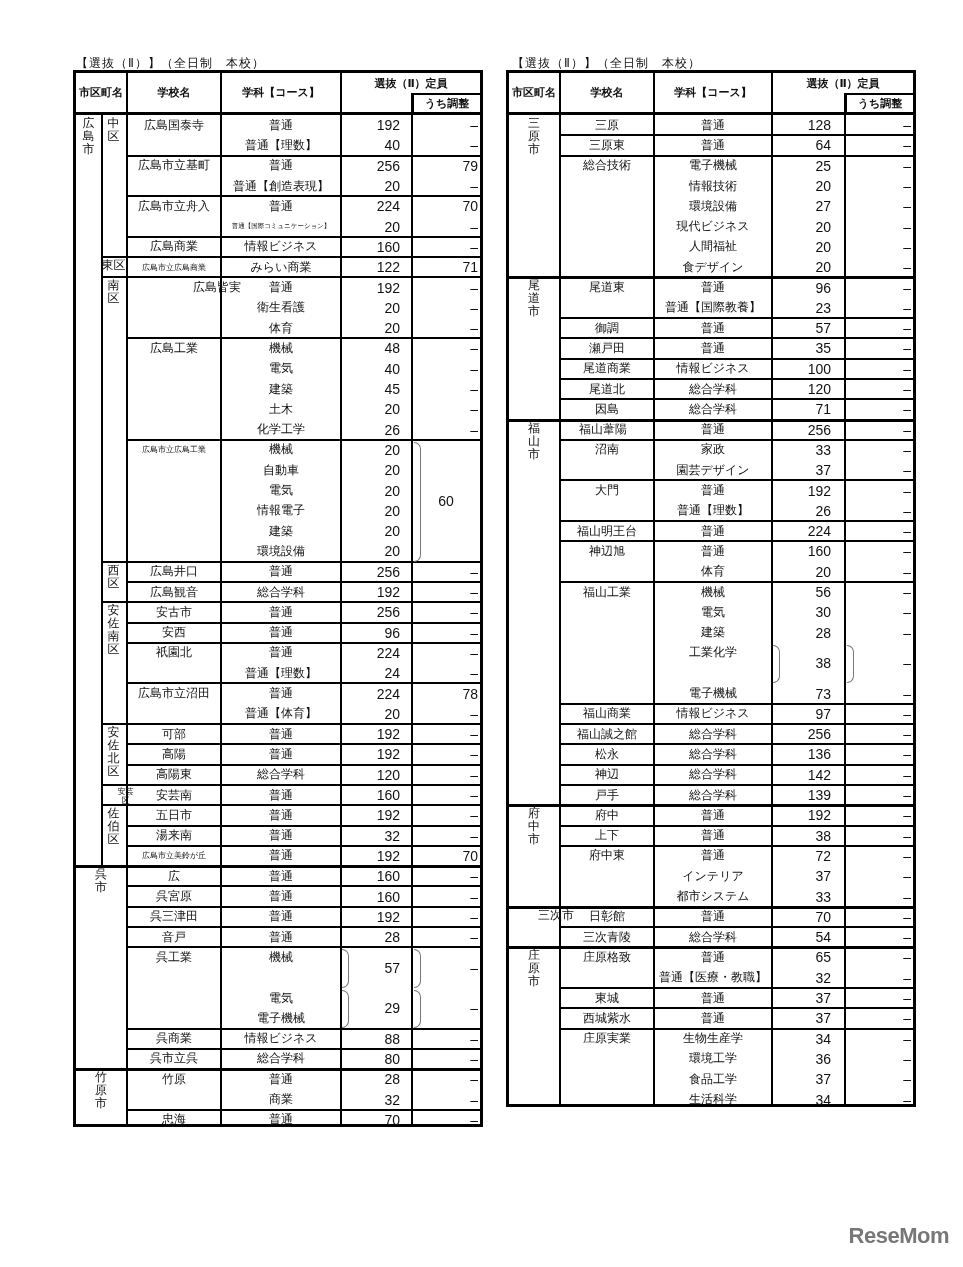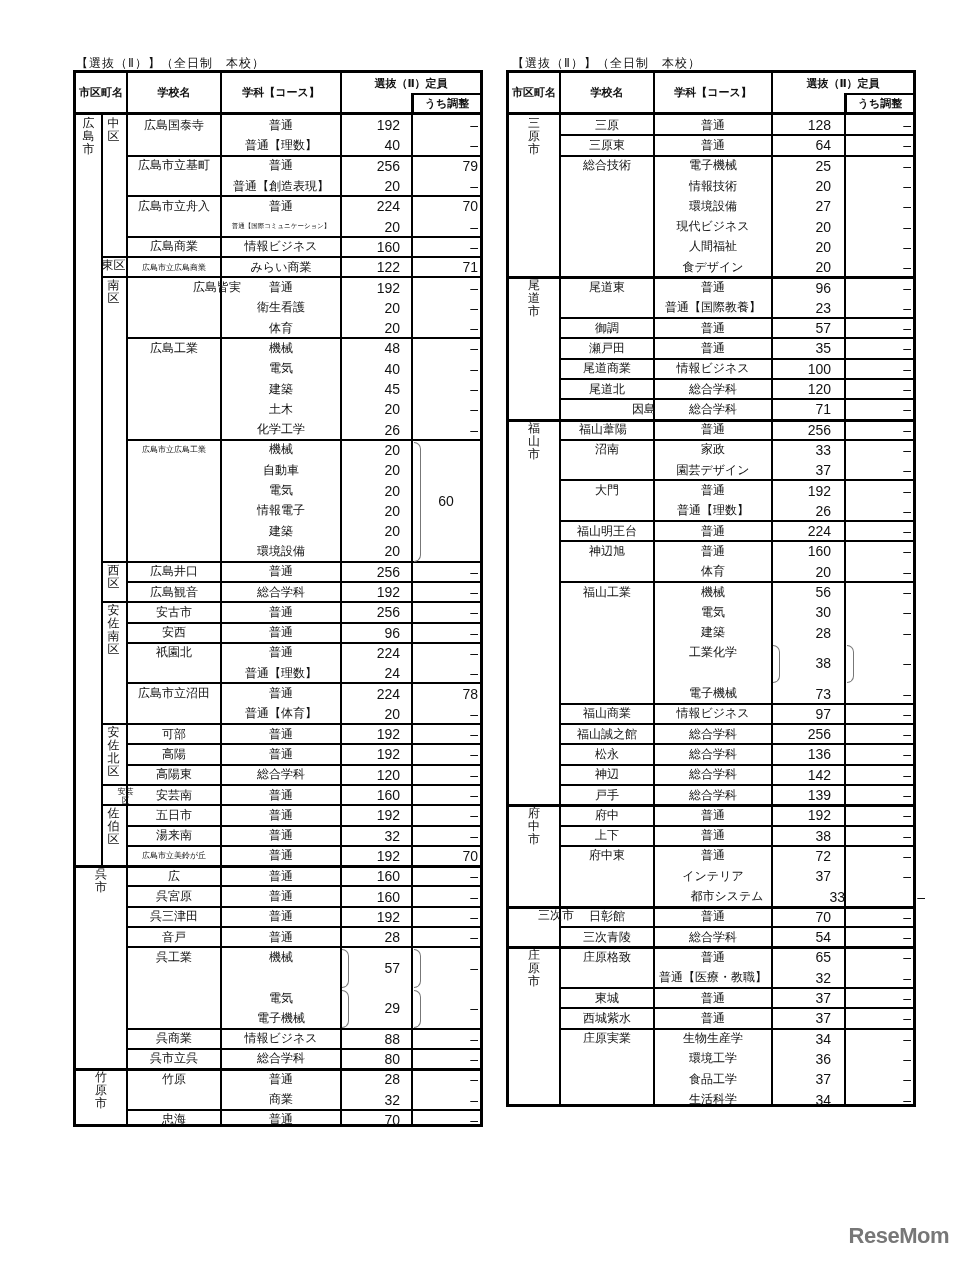--- a/index.html
+++ b/index.html
@@ -493,21 +493,21 @@
       <div class="cell c-num" style="left: 264px; width: 70px;">100</div>
       <div class="cell c-adj" style="left: 338px; width: 66px;">–</div>
     </div>
     <div class="row" style="top: 305.9px; left: 0px; right: 0px;">
       <div class="cell c-school" style="left: 52px; width: 92px;">尾道北</div>
       <div class="cell c-course" style="left: 146px; width: 116px;">総合学科</div>
       <div class="cell c-num" style="left: 264px; width: 70px;">120</div>
       <div class="cell c-adj" style="left: 338px; width: 66px;">–</div>
     </div>
     <div class="row" style="top: 326.2px; left: 0px; right: 0px;">
-      <div class="cell c-school" style="left: 52px; width: 92px; margin-left: 37px;">因島</div>
+      <div class="cell c-school" style="left: 52px; width: 92px;">因島</div>
       <div class="cell c-course" style="left: 146px; width: 116px;">総合学科</div>
       <div class="cell c-num" style="left: 264px; width: 70px;">71</div>
       <div class="cell c-adj" style="left: 338px; width: 66px;">–</div>
     </div>
     <div class="row" style="top: 346.5px; left: 0px; right: 0px;">
       <div class="cell c-school" style="left: 52px; width: 84px;">福山葦陽</div>
       <div class="cell c-course" style="left: 146px; width: 116px;">普通</div>
       <div class="cell c-num" style="left: 264px; width: 70px;">256</div>
       <div class="cell c-adj" style="left: 338px; width: 66px;">–</div>
     </div>
@@ -630,21 +630,21 @@
       <div class="cell c-course" style="left: 146px; width: 116px;">普通</div>
       <div class="cell c-num" style="left: 264px; width: 70px;">72</div>
       <div class="cell c-adj" style="left: 338px; width: 66px;">–</div>
     </div>
     <div class="row" style="top: 793.1px; left: 0px; right: 0px;">
       <div class="cell c-school" style="left: 52px; width: 92px;"></div>
       <div class="cell c-course" style="left: 146px; width: 116px;">インテリア</div>
       <div class="cell c-num" style="left: 264px; width: 70px;">37</div>
       <div class="cell c-adj" style="left: 338px; width: 66px;">–</div>
     </div>
-    <div class="row" style="top: 813.4px; left: 0px; right: 4px; margin-left: 14px;">
+    <div class="row" style="top: 813.4px; left: 0px; right: 4px;">
       <div class="cell c-school" style="left: 52px; width: 92px;"></div>
       <div class="cell c-course" style="left: 146px; width: 116px;">都市システム</div>
       <div class="cell c-num" style="left: 264px; width: 70px;">33</div>
       <div class="cell c-adj" style="left: 338px; width: 66px;">–</div>
     </div>
     <div class="row" style="top: 833.7px; left: 0px; right: 0px;">
       <div class="cell c-school" style="left: 52px; width: 92px;">日彰館</div>
       <div class="cell c-course" style="left: 146px; width: 116px;">普通</div>
       <div class="cell c-num" style="left: 264px; width: 70px;">70</div>
       <div class="cell c-adj" style="left: 338px; width: 66px;">–</div>

